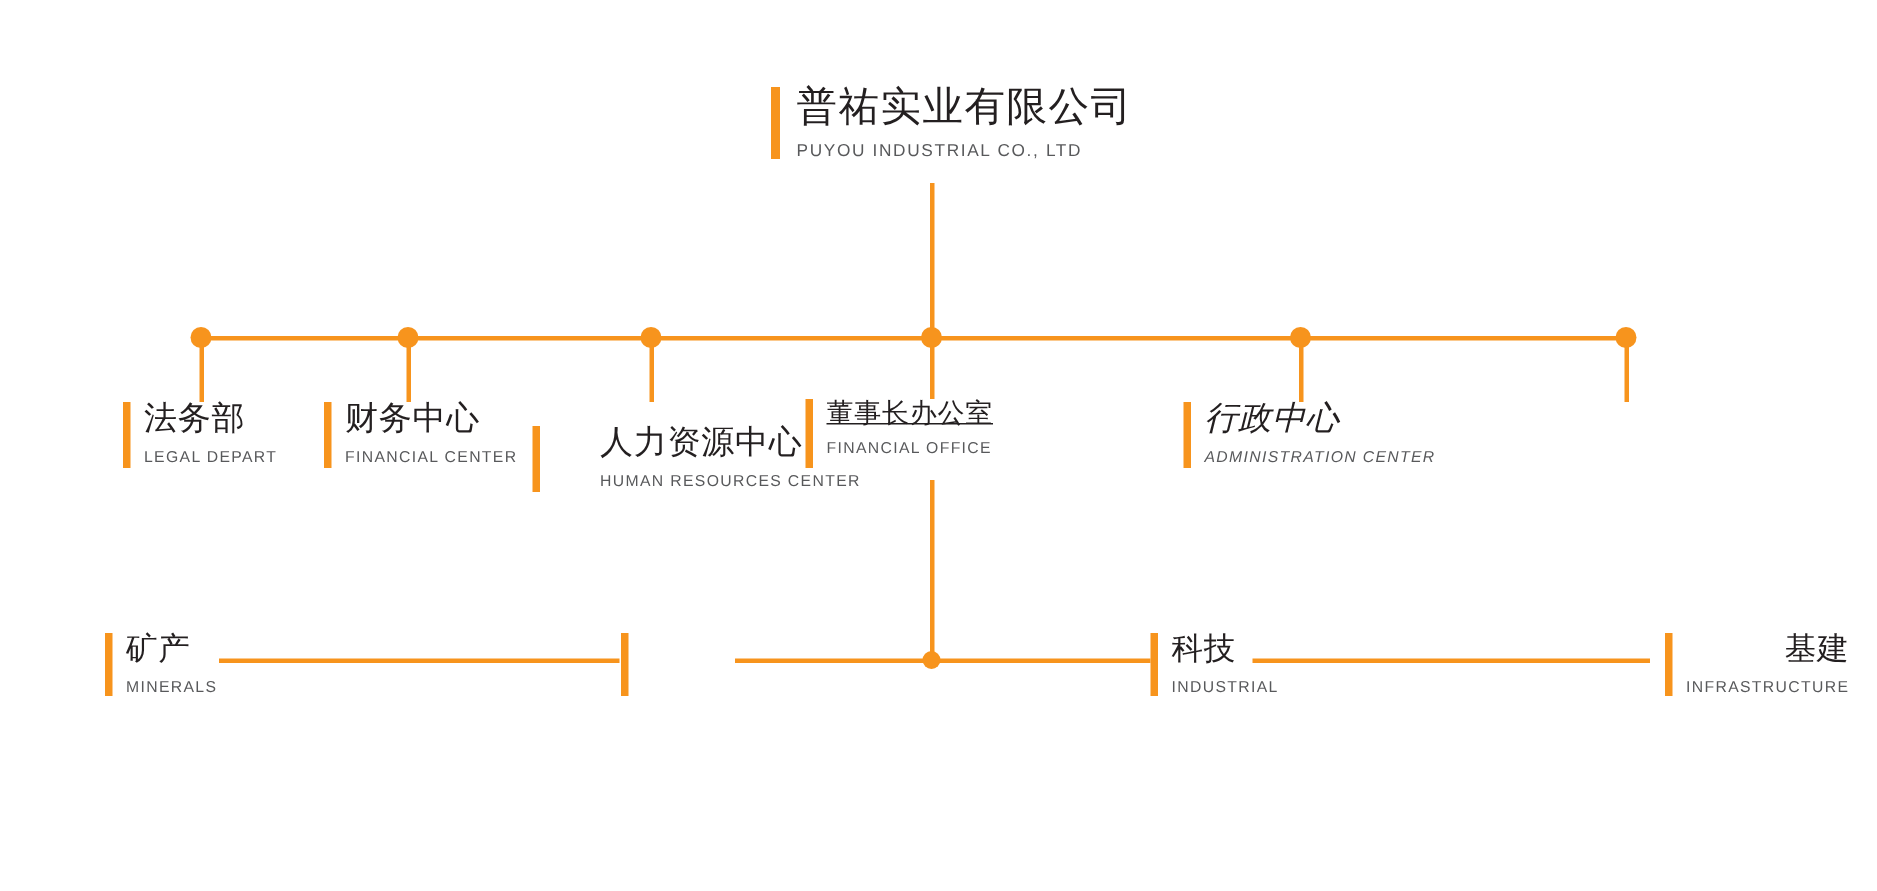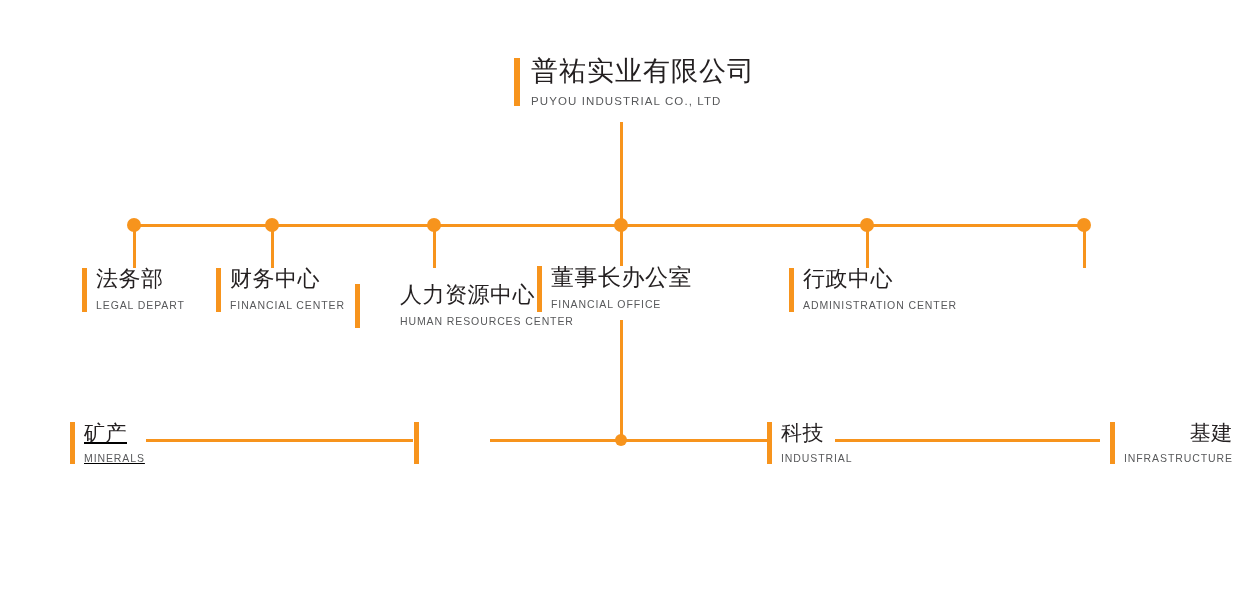--- a/index.html
+++ b/index.html
@@ -74,21 +74,21 @@
   }
   .node-dept .cn {
     font-size: 22px;
     letter-spacing: 0.5px;
   }
   .node-dept .en {
     font-size: 10.5px;
     margin-top: 10px;
   }
   .node-dept.big .accent-bar { height: 46px; }
-  .node-dept.big .cn { font-size: 23px; }
+  .node-dept.big .cn { font-size: 18px; text-decoration: underline; }
 
   
   .node-biz .accent-bar {
     height: 42px;
     width: 5px;
   }
   .node-biz .cn {
     font-size: 21px;
     letter-spacing: 0.5px;
   }
@@ -176,40 +176,40 @@
   </div>
 
   <div class="node node-dept big" style="left:537px; top:266px;">
     <div class="accent-bar"></div>
     <div class="node-texts">
       <span class="cn">董事长办公室</span>
       <span class="en">FINANCIAL OFFICE</span>
     </div>
   </div>
 
-  <div class="node node-dept" style="left:789px; top:268px;">
+  <div class="node node-dept" style="left:789px; top:268px;font-style:italic;">
     <div class="accent-bar"></div>
     <div class="node-texts">
       <span class="cn">行政中心</span>
       <span class="en">ADMINISTRATION CENTER</span>
     </div>
   </div>
 
 
   <div class="v-line" style="left:620px; top:320px; height:120px;"></div>
 
   <div class="h-line" style="left:146px; top:439px; width:267px;"></div>
 
   <div class="h-line" style="left:490px; top:439px; width:277px;"></div>
 
   <div class="h-line" style="left:835px; top:439px; width:265px;"></div>
 
   <div class="dot small" style="left:615px; top:434px;"></div>
 
-  <div class="node node-biz" style="left:70px; top:422px;text-decoration:underline;">
+  <div class="node node-biz" style="left:70px; top:422px;">
     <div class="accent-bar"></div>
     <div class="node-texts">
       <span class="cn">矿产</span>
       <span class="en">MINERALS</span>
     </div>
   </div>
 
   <div class="node node-biz" style="left:414px; top:422px;">
     <div class="accent-bar"></div>
   </div>

